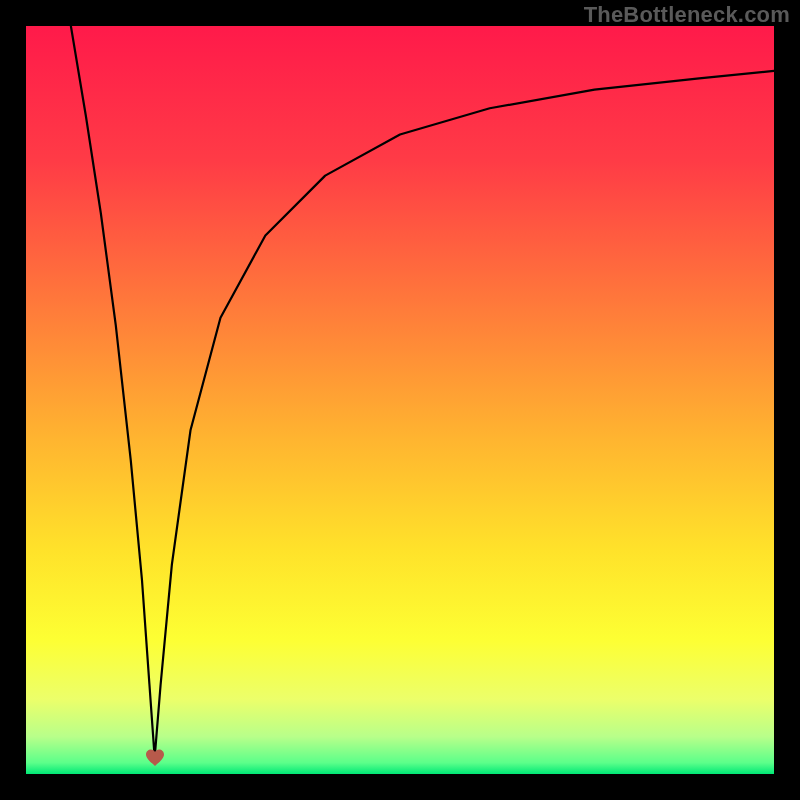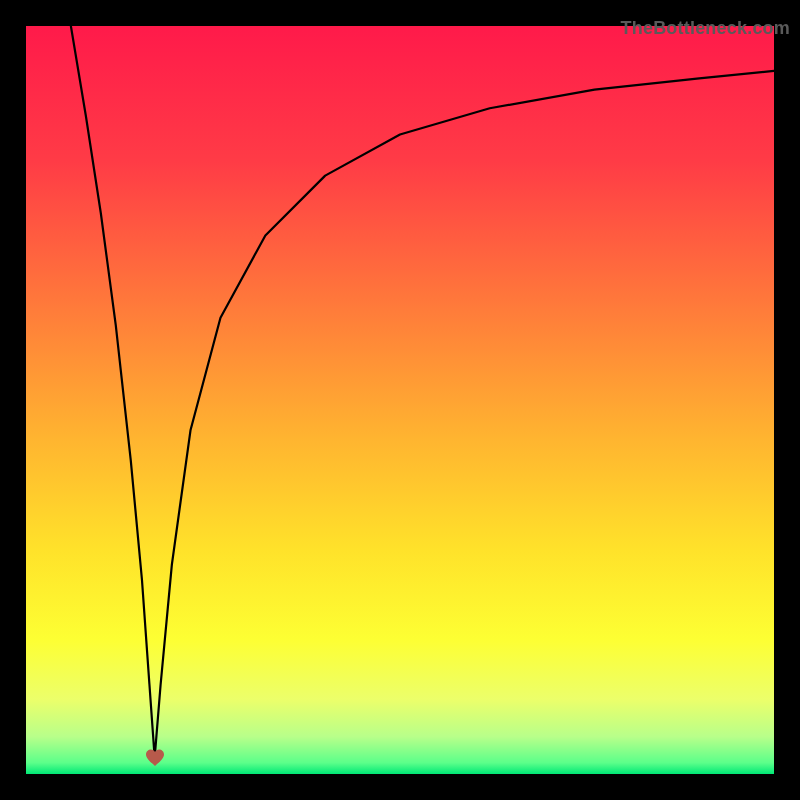--- a/index.html
+++ b/index.html
@@ -12,24 +12,24 @@
     font-family: Arial, Helvetica, sans-serif;
   }
   .outer-frame {
     position: relative;
     width: 800px;
     height: 800px;
     background: #000000;
   }
   .watermark {
     position: absolute;
-    top: 18px;
+    top: 2px;
     right: 10px;
     color: #5a5a5a;
-    font-size: 18px;
+    font-size: 22px;
     font-weight: 600;
     letter-spacing: 0.2px;
     z-index: 10;
   }
   .plot-area {
     position: absolute;
     left: 26px;
     top: 26px;
     width: 748px;
     height: 748px;

